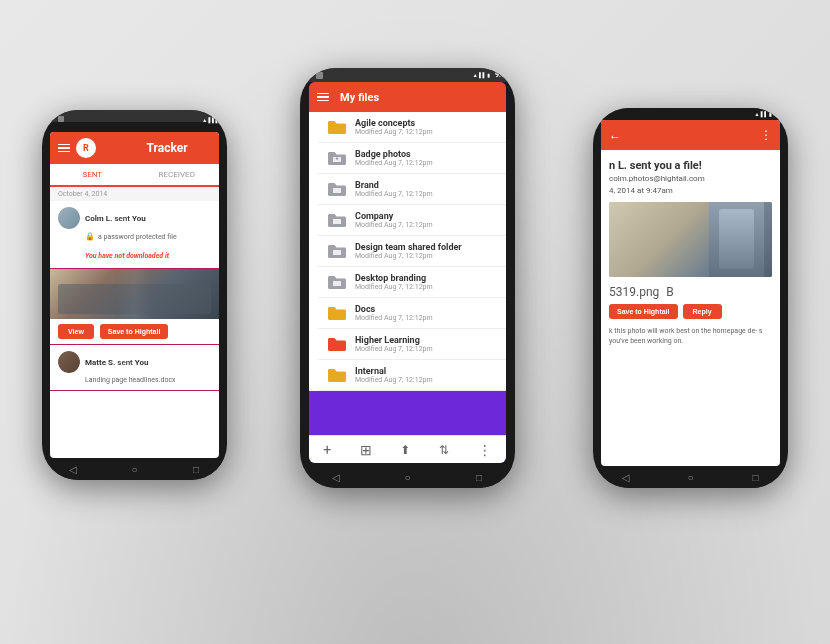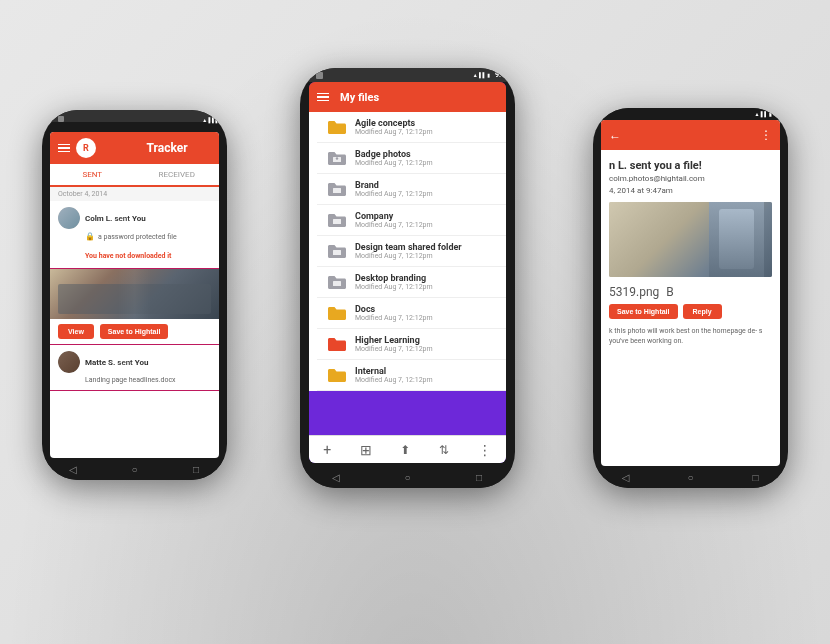--- a/index.html
+++ b/index.html
@@ -473,21 +473,21 @@
             <div class="sender-text">
               <span class="name">Colm L.</span>
               <span> sent </span>
               <span class="name">You</span>
             </div>
           </div>
           <div class="lock-row">
             <span class="lock-icon">🔒</span>
             <span style="font-size:7px;color:#666;">a password protected file</span>
           </div>
-          <div style="padding-left:27px;margin-top:2px;">
+          <div style="padding-left:27px;margin-top:2px;font-style:italic;">
             <span class="not-downloaded">You have not downloaded it</span>
           </div>
         </div>
 
         <div class="notification-item" style="padding:0;">
           <div class="preview-image">
             <div style="position:absolute;bottom:5px;left:8px;right:8px;height:30px;background:rgba(80,90,100,0.5);border-radius:2px;"></div>
           </div>
           <div class="action-buttons">
             <button class="btn-view">View</button>

